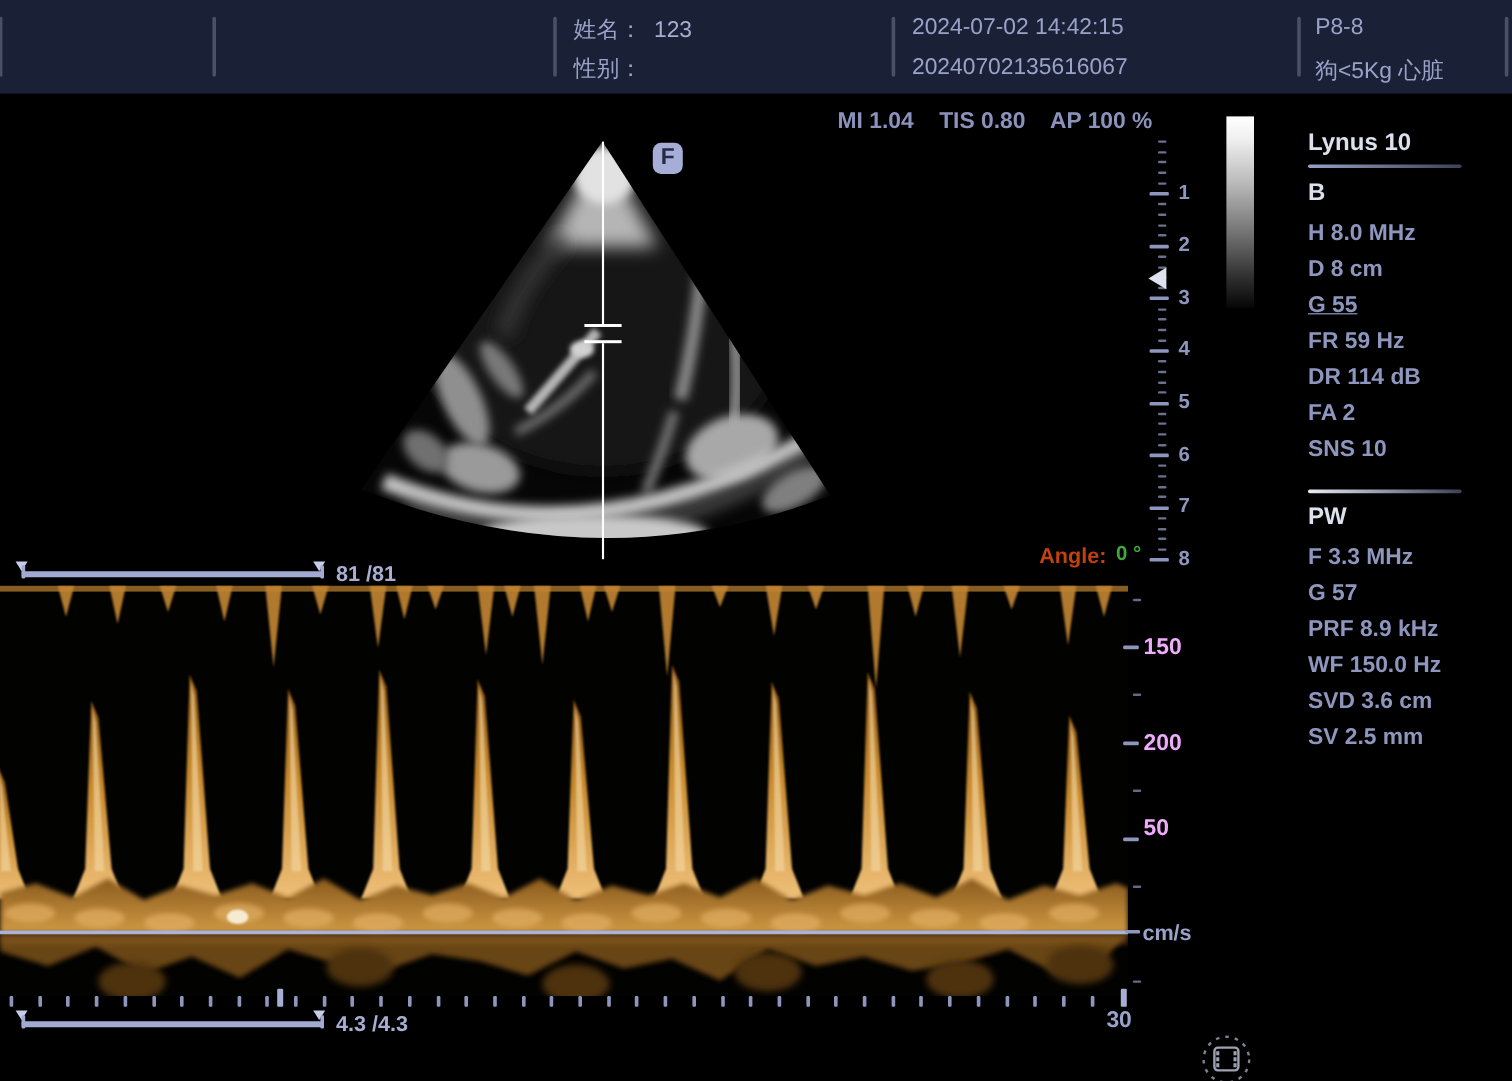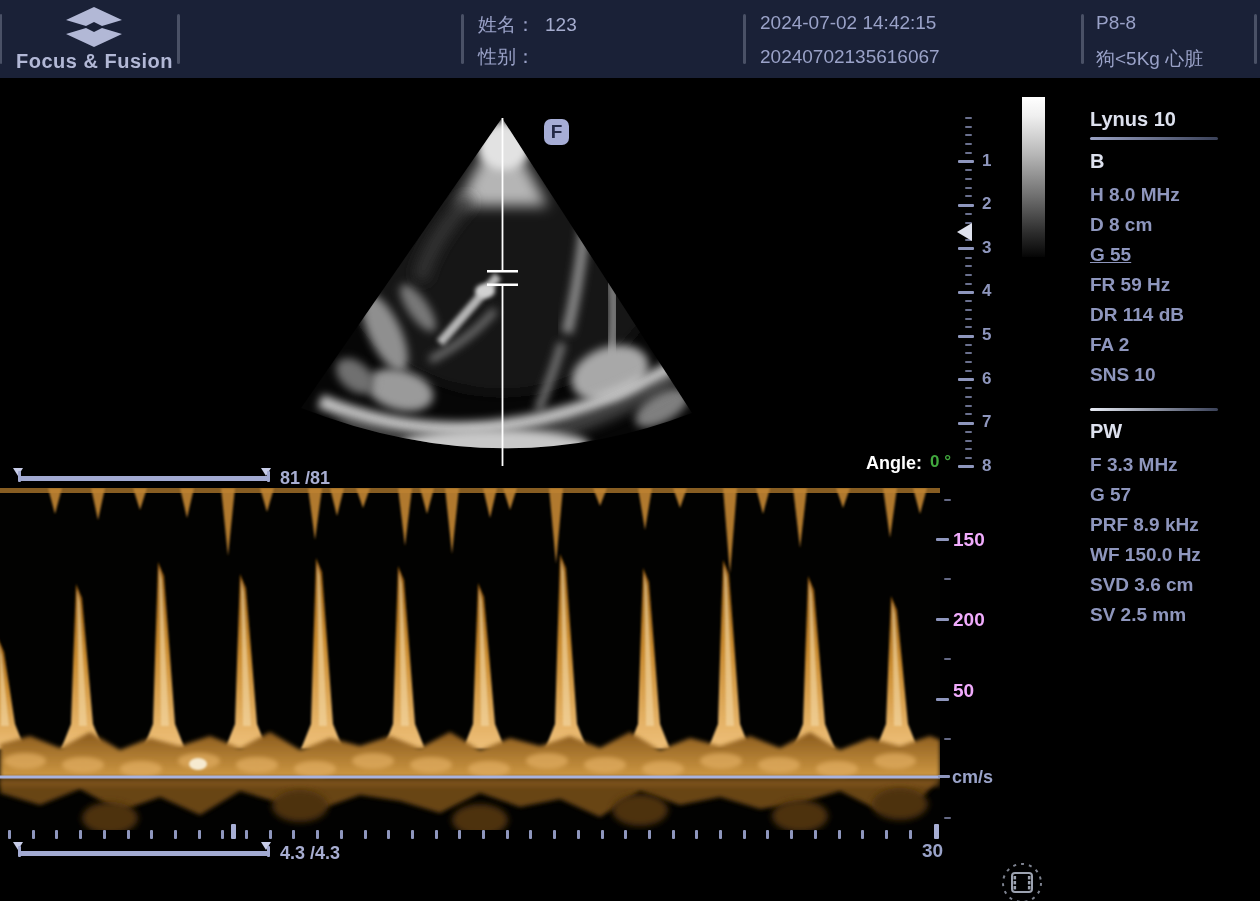--- a/index.html
+++ b/index.html
@@ -27,66 +27,64 @@
   .cinebar{position:absolute;height:5px;background:#a2aad2;border-radius:1px;}
   .cinecap{position:absolute;width:3px;height:11px;background:#a2aad2;border-radius:1px;}
   .cinetri{position:absolute;width:0;height:0;border-top:8px solid #c7cce8;
     border-left:5px solid transparent;border-right:5px solid transparent;}
   .counter{position:absolute;font-size:18px;font-weight:bold;color:#a8aed2;}
   
   .f-badge{position:absolute;left:544px;top:119px;width:25px;height:26px;border-radius:7px;
     background:#a6add6;color:#242a48;font-size:19px;font-weight:bold;display:flex;
     align-items:center;justify-content:center;}
   
-  .angle-label{position:absolute;left:866px;top:453px;font-size:18px;font-weight:bold;color:#ffffff;}
+  .angle-label{position:absolute;left:866px;top:453px;font-size:18px;font-weight:bold;color:#c2410c;}
   .angle-value{position:absolute;left:930px;top:452px;font-size:17px;font-weight:bold;color:#41a83e;}
   
   .vscale-label{position:absolute;left:953px;font-size:19px;font-weight:bold;color:#f0abfc;}
   .unit-label{position:absolute;left:952px;top:767px;font-size:18px;font-weight:bold;color:#9aa3c9;}
   .t30{position:absolute;left:922px;top:840px;font-size:19px;font-weight:bold;color:#9aa3c9;}
   
   .sb-head{position:absolute;left:1090px;font-size:20px;font-weight:bold;color:#dde1ee;white-space:nowrap;}
   .sb-param{position:absolute;left:1090px;font-size:19px;font-weight:bold;color:#8e96bd;white-space:nowrap;}
   .sb-div{position:absolute;left:1090px;width:128px;height:3px;border-radius:2px;}
   .abs{position:absolute;}
 </style>
 </head>
 <body>
 
 <div id="screen">
 
   <div class="topbar">
     <div class="vdiv" style="left:0px;width:2px;"></div>
-    <div class="logo-wrap">
-      <svg width="64" height="42" style="position:absolute;left:48px;top:2px;">
-        <polygon points="32,1 60,14 40,20 32,16 24,20 4,14" fill="#b2b8d6"></polygon>
-        <polygon points="32,41 4,28 24,22 32,26 40,22 60,28" fill="#b2b8d6"></polygon>
-      </svg>
-      <div class="logo-text">Focus &amp; Fusion</div>
-    </div>
     <div class="vdiv" style="left:177px;"></div>
 
     <div class="vdiv" style="left:461px;"></div>
     <div class="hdr-line" style="left:478px;top:12px;">
       <span>姓名：</span><span class="hdr-val">123</span>
     </div>
     <div class="hdr-line" style="left:478px;top:44px;">
       <span>性别：</span><span class="hdr-val"></span>
     </div>
 
     <div class="vdiv" style="left:743px;"></div>
     <div class="hdr-line" style="left:760px;top:12px;">2024-07-02  14:42:15</div>
     <div class="hdr-line" style="left:760px;top:46px;">20240702135616067</div>
 
     <div class="vdiv" style="left:1081px;"></div>
     <div class="hdr-line" style="left:1096px;top:12px;">P8-8</div>
     <div class="hdr-line" style="left:1096px;top:46px;">狗&lt;5Kg 心脏</div>
     <div class="vdiv" style="left:1254px;"></div>
   </div>
 
+  <div class="mi-line">
+    <span>MI 1.04</span>
+    <span>TIS 0.80</span>
+    <span>AP 100 %</span>
+  </div>
 
   <div class="graybar"></div>
 
   <svg class="abs" style="left:280px;top:108px;" width="440" height="380">
     <defs>
       <filter id="b2s" x="-50%" y="-50%" width="200%" height="200%">
           <feGaussianBlur stdDeviation="2"></feGaussianBlur>
         </filter>
       <filter id="b4s" x="-50%" y="-50%" width="200%" height="200%">
           <feGaussianBlur stdDeviation="4"></feGaussianBlur>

